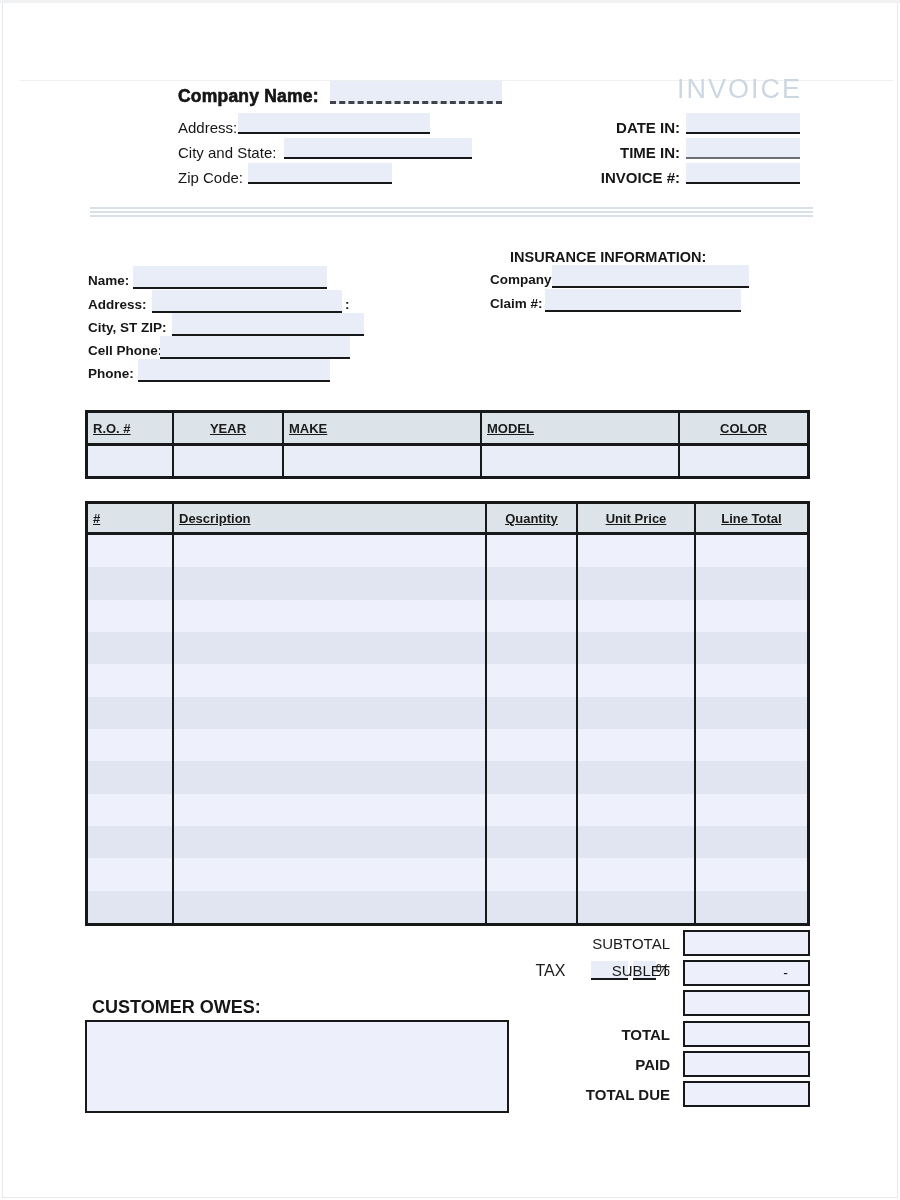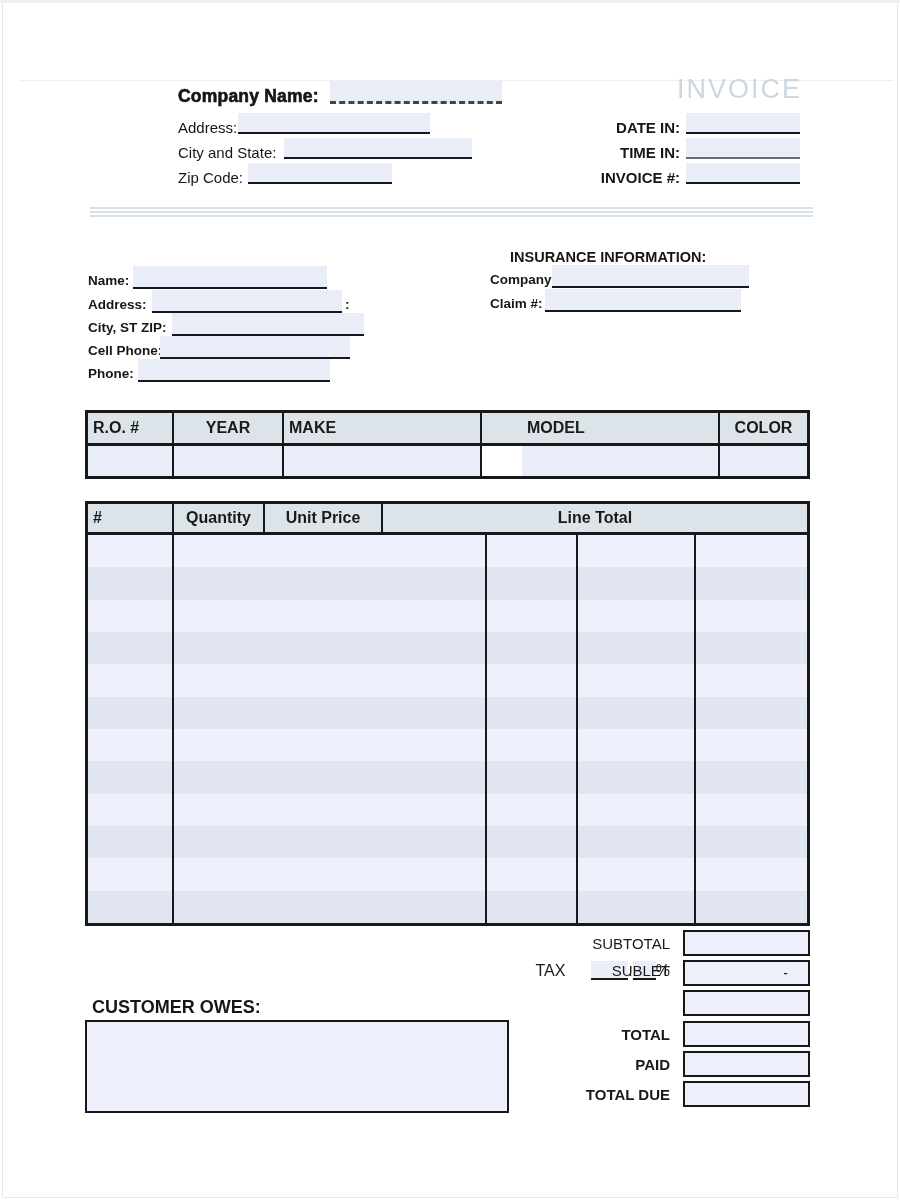--- a/index.html
+++ b/index.html
@@ -23,28 +23,28 @@
 
   .invoice-title{position:absolute;right:98px;top:74px;font-size:27px;font-weight:normal;
     color:var(--invoice-title,#ccd7e1);letter-spacing:2px;}
 
   .divider{position:absolute;left:90px;top:207px;width:723px;height:10px;
     background:repeating-linear-gradient(to bottom,var(--divider,#d9e0e7) 0 2px,#ffffff 2px 4px);}
 
   
   .tbl{position:absolute;left:85px;width:725px;border:3px solid var(--ink,#17181a);box-sizing:border-box;background:#fff;}
   .trow{display:flex;width:100%;}
-  .th{background:var(--th-bg,#dce4e9);font-weight:bold;font-size:16px;}
+  .th{background:var(--th-bg,#dce4e9);font-weight:bold;font-size:13px;text-decoration:underline;}
   .cell{box-sizing:border-box;display:flex;align-items:center;padding:0 5px;border-right:2px solid var(--ink,#17181a);overflow:hidden;}
   .cell.last{border-right:none;flex:1;}
   .ctr{justify-content:center;}
   .hsep{height:3px;background:var(--ink,#17181a);width:100%;}
 
   
-  .v1{width:86px;} .v2{width:110px;} .v3{width:198px;} .v4{width:198px;margin-left:40px;}
+  .v1{width:86px;} .v2{width:110px;} .v3{width:198px;} .v4{width:198px;}
   .vehicle-row .cell{background:var(--field-bg,#e9edf8);}
 
   
   .c1{width:86px;} .c2{width:313px;} .c3{width:91px;} .c4{width:118px;}
   #items-body{display:flex;flex-direction:column;height:388px;}
   .irow{display:flex;flex:1;}
   .irow .cell{border-right:2px solid var(--ink,#17181a);background:transparent;}
   .irow .cell.last{border-right:none;}
   .irow.odd{background:var(--row-light,#eef1fb);}
   .irow.even{background:var(--row-dark,#e0e5f1);}
@@ -130,20 +130,21 @@
     <div class="cell v2"></div>
     <div class="cell v3"></div>
     <div class="cell v4"></div>
     <div class="cell last"></div>
   </div>
 </div>
 
 <div class="tbl" style="top:501px;">
   <div class="trow th" style="height:28px;">
     <div class="cell c1">#</div>
+    <div class="cell c2">Description</div>
     <div class="cell c3 ctr">Quantity</div>
     <div class="cell c4 ctr">Unit Price</div>
     <div class="cell last ctr">Line Total</div>
   </div>
   <div class="hsep"></div>
   <div id="items-body">
       <div class="irow odd">
         <div class="cell c1"></div>
         <div class="cell c2"></div>
         <div class="cell c3"></div>

